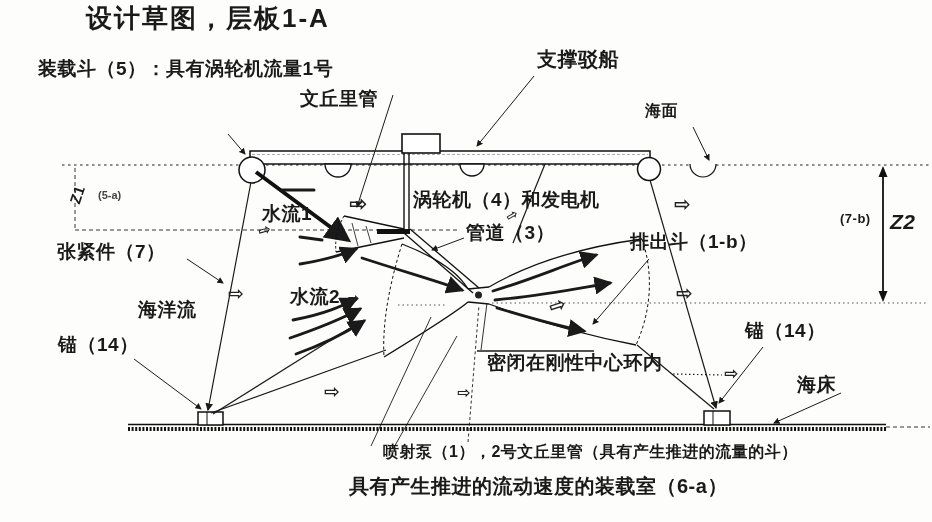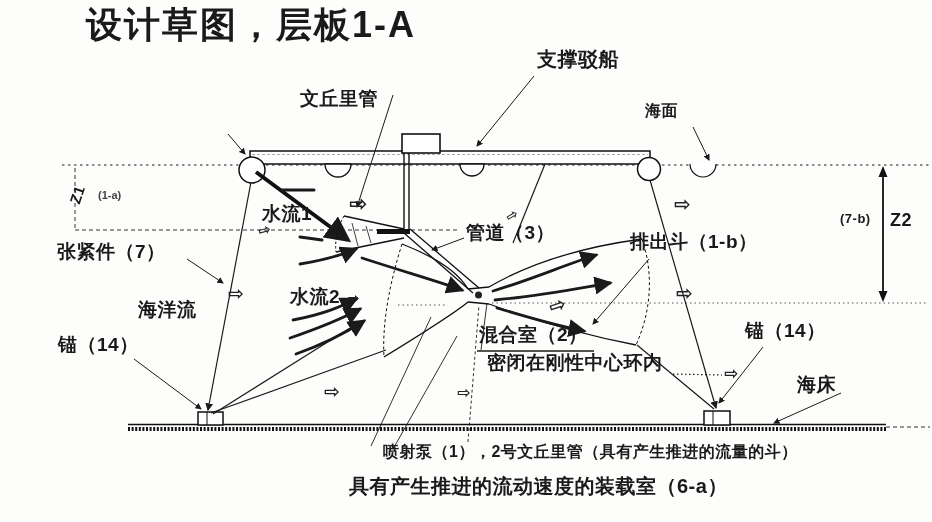--- a/index.html
+++ b/index.html
@@ -5,21 +5,21 @@
   html,body{margin:0;padding:0;}
   body{
     width:932px;height:522px;position:relative;overflow:hidden;
     background:#fdfdfc;color:#1a1a1a;
     font-family:"Liberation Sans","DejaVu Sans",sans-serif;
     font-weight:700;
   }
   #stage{position:absolute;inset:0;}
   svg{position:absolute;left:0;top:0;z-index:1;}
   .lbl{position:absolute;z-index:2;white-space:nowrap;font-size:19px;line-height:1.15;letter-spacing:0.5px;}
-  .title{font-size:36px;letter-spacing:2px;}
+  .title{font-size:26px;letter-spacing:2px;}
   .small{font-size:11px;color:#444;letter-spacing:0;}
   .fa{position:absolute;z-index:2;color:#222;font-weight:700;line-height:1;}
 </style>
 </head>
 <body>
 
 <div id="stage">
 
 <svg width="932" height="522" viewBox="0 0 932 522">
   <defs>
@@ -143,37 +143,38 @@
     <line x1="481" y1="350" x2="487" y2="303" stroke-width="0.9"></line>
     <line x1="371" y1="446" x2="431" y2="317" stroke-width="0.9"></line>
     <line x1="393" y1="449" x2="457" y2="336" stroke-width="0.9"></line>
     <line x1="468" y1="442" x2="479" y2="305" stroke-width="0.9" stroke-dasharray="3,2.5"></line>
     <line x1="673" y1="374" x2="722" y2="375" stroke-width="1.2" stroke-dasharray="1.5,2.5"></line>
   </g>
 </svg>
 
 <div class="lbl title" style="left:86px;top:4px">设计草图，层板1-A</div>
 
+<div class="lbl" style="left:38px;top:58px">装载斗（5）：具有涡轮机流量1号</div>
 <div class="lbl" style="left:300px;top:88px">文丘里管</div>
 
 <div class="lbl" style="left:537px;top:48px;font-size:20px">支撑驳船</div>
 <div class="lbl" style="left:645px;top:102px;font-size:16px">海面</div>
 
 <div class="lbl" style="left:68px;top:186px;font-size:15px;transform:rotate(-72deg)">Z1</div>
-<div class="lbl small" style="left:98px;top:189px">(1-a)</div>
+<div class="lbl small" style="left:98px;top:189px">(5-a)</div>
 <div class="lbl" style="left:840px;top:212px;font-size:13px">(7-b)</div>
-<div class="lbl" style="left:890px;top:210px;font-size:18px;">Z2</div>
+<div class="lbl" style="left:890px;top:210px;font-size:21px;font-style:italic">Z2</div>
 
 <div class="lbl" style="left:262px;top:203px">水流1</div>
+<div class="lbl" style="left:413px;top:189px">涡轮机（4）和发电机</div>
 <div class="lbl" style="left:466px;top:222px">管道（3）</div>
 <div class="lbl" style="left:630px;top:231px">排出斗（1-b）</div>
 <div class="lbl" style="left:57px;top:241px">张紧件（7）</div>
 <div class="lbl" style="left:138px;top:299px">海洋流</div>
 <div class="lbl" style="left:290px;top:286px">水流2</div>
-<div class="lbl" style="left:479px;top:324px">混合室（2）</div>
 <div class="lbl" style="left:487px;top:352px">密闭在刚性中心环内</div>
 <div class="lbl" style="left:58px;top:334px">锚（14）</div>
 <div class="lbl" style="left:745px;top:320px">锚（14）</div>
 <div class="lbl" style="left:797px;top:374px">海床</div>
 
 <div class="lbl" style="left:383px;top:443px;font-size:16px">喷射泵（1），2号文丘里管（具有产生推进的流量的斗）</div>
 <div class="lbl" style="left:349px;top:475px;font-size:20px">具有产生推进的流动速度的装载室（6-a）</div>
 
 <span class="fa" style="left:349px;top:193px;font-size:22px">⇨</span>
 <span class="fa" style="left:258px;top:222px;font-size:15px;transform:rotate(-15deg)">⇨</span>

